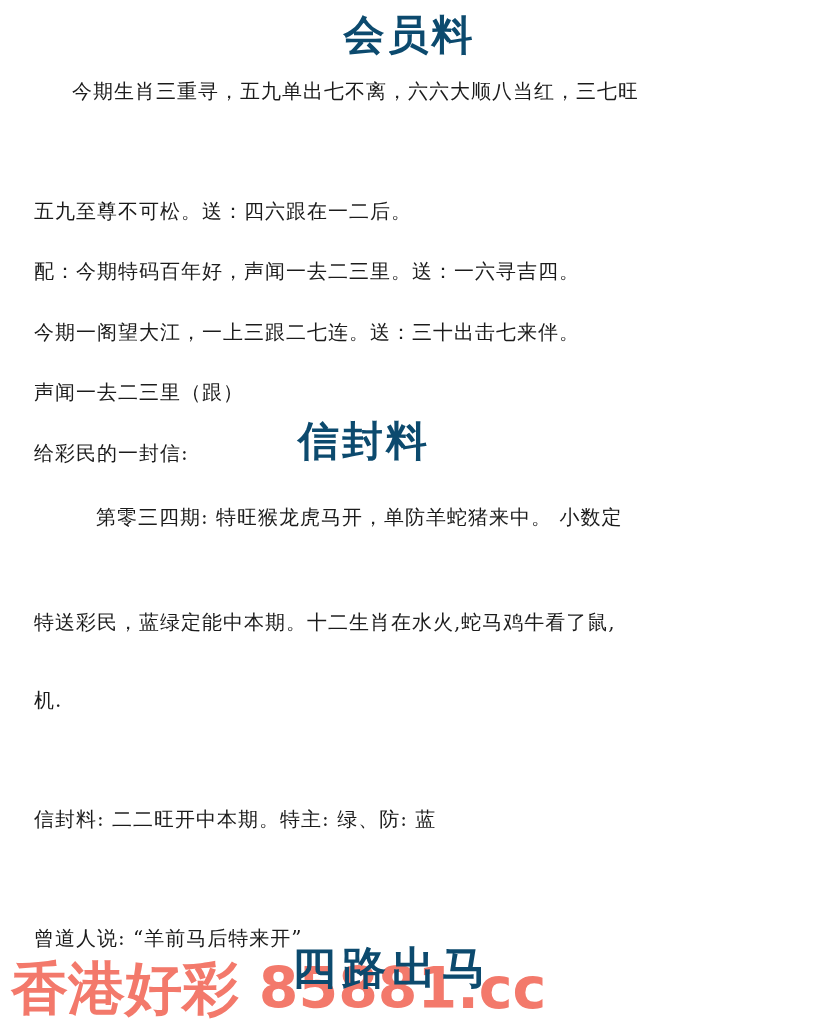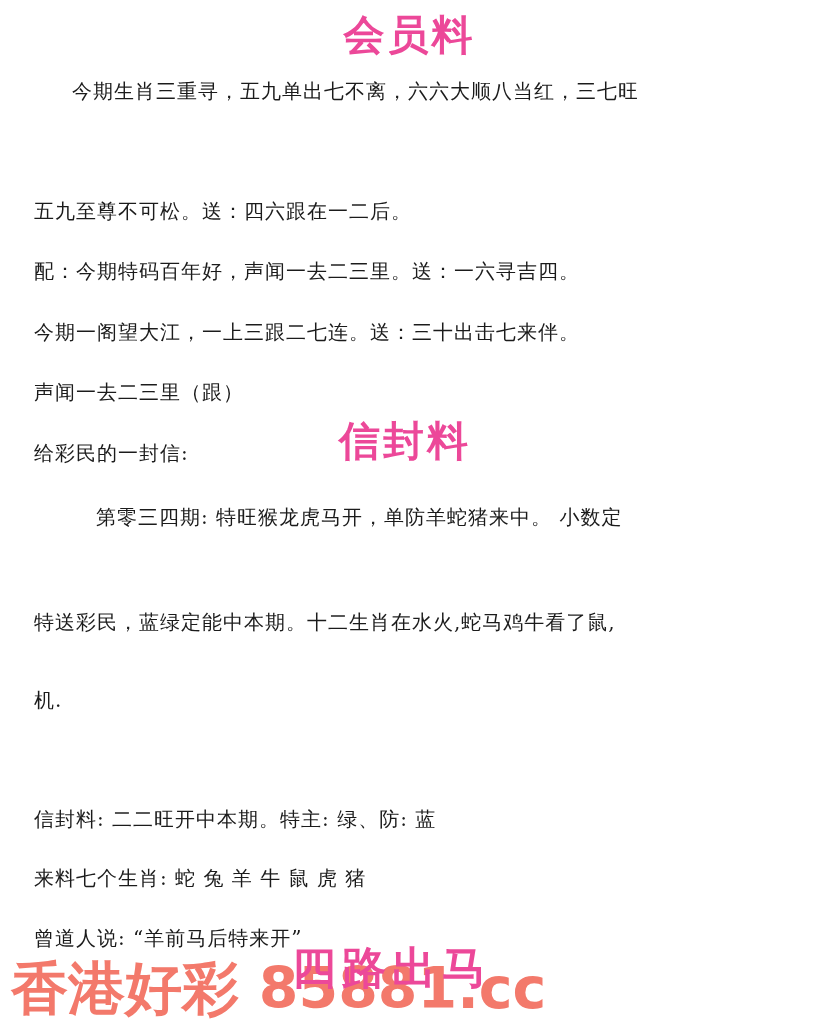--- a/index.html
+++ b/index.html
@@ -16,35 +16,35 @@
     position: absolute;
     white-space: nowrap;
     color: #1b1b1b;
     font-size: 20px;
     letter-spacing: 1px;
     line-height: 34px;
   }
   .section-title {
     position: absolute;
     white-space: nowrap;
-    color: #ec4899;
+    color: #0c4a6e;
     font-size: 41px;
     font-weight: 600;
     letter-spacing: 3px;
   }
   
   .t-member   { top: 8px;  left: 0; right: 0; text-align: center; }
   .m1 { top: 74px;  left: 72px; }
   .m2 { top: 134px; left: 34px; }
   .m3 { top: 194px; left: 34px; }
   .m4 { top: 254px; left: 34px; }
   .m5 { top: 315px; left: 34px; }
   .m6 { top: 375px; left: 34px; }
   .m-intro { top: 436px; left: 34px; }
-  .t-envelope { top: 414px; left: 298px; margin-left: 41px; }
+  .t-envelope { top: 414px; left: 298px; }
   
   .e1 { top: 500px; left: 96px; }
   .e2 { top: 561px; left: 34px; margin-top: 44px; }
   .e3 { top: 621px; left: 34px; }
   .e4 { top: 683px; left: 34px; }
   .e5 { top: 742px; left: 34px; }
   .e6 { top: 802px; left: 34px; }
   .e7 { top: 861px; left: 34px; }
   .e8 { top: 921px; left: 34px; }
   
@@ -80,21 +80,20 @@
   <div class="line m5">今期一阁望大江，一上三跟二七连。送：三十出击七来伴。</div>
   <div class="line m6">声闻一去二三里（跟）</div>
 
   <div class="line m-intro">给彩民的一封信:</div>
   <div class="section-title t-envelope">信封料</div>
 
   <div class="line e1">第零三四期: 特旺猴龙虎马开，单防羊蛇猪来中。 小数定</div>
   <div class="line e2">特送彩民，蓝绿定能中本期。十二生肖在水火,蛇马鸡牛看了鼠,</div>
   <div class="line e4">机.</div>
   <div class="line e6">信封料: 二二旺开中本期。特主: 绿、防: 蓝</div>
-  <div class="line e7">来料七个生肖: 蛇 兔 羊 牛 鼠 虎 猪</div>
   <div class="line e8">曾道人说: “羊前马后特来开”</div>
 
   <div class="watermark wm-main">香港好彩 85881.cc</div>
   <div class="watermark wm-next-row">香港好彩 85881.cc</div>
 
   <div class="section-title t-footer">四路出马</div>
 
 </div>
 
 </body></html>

